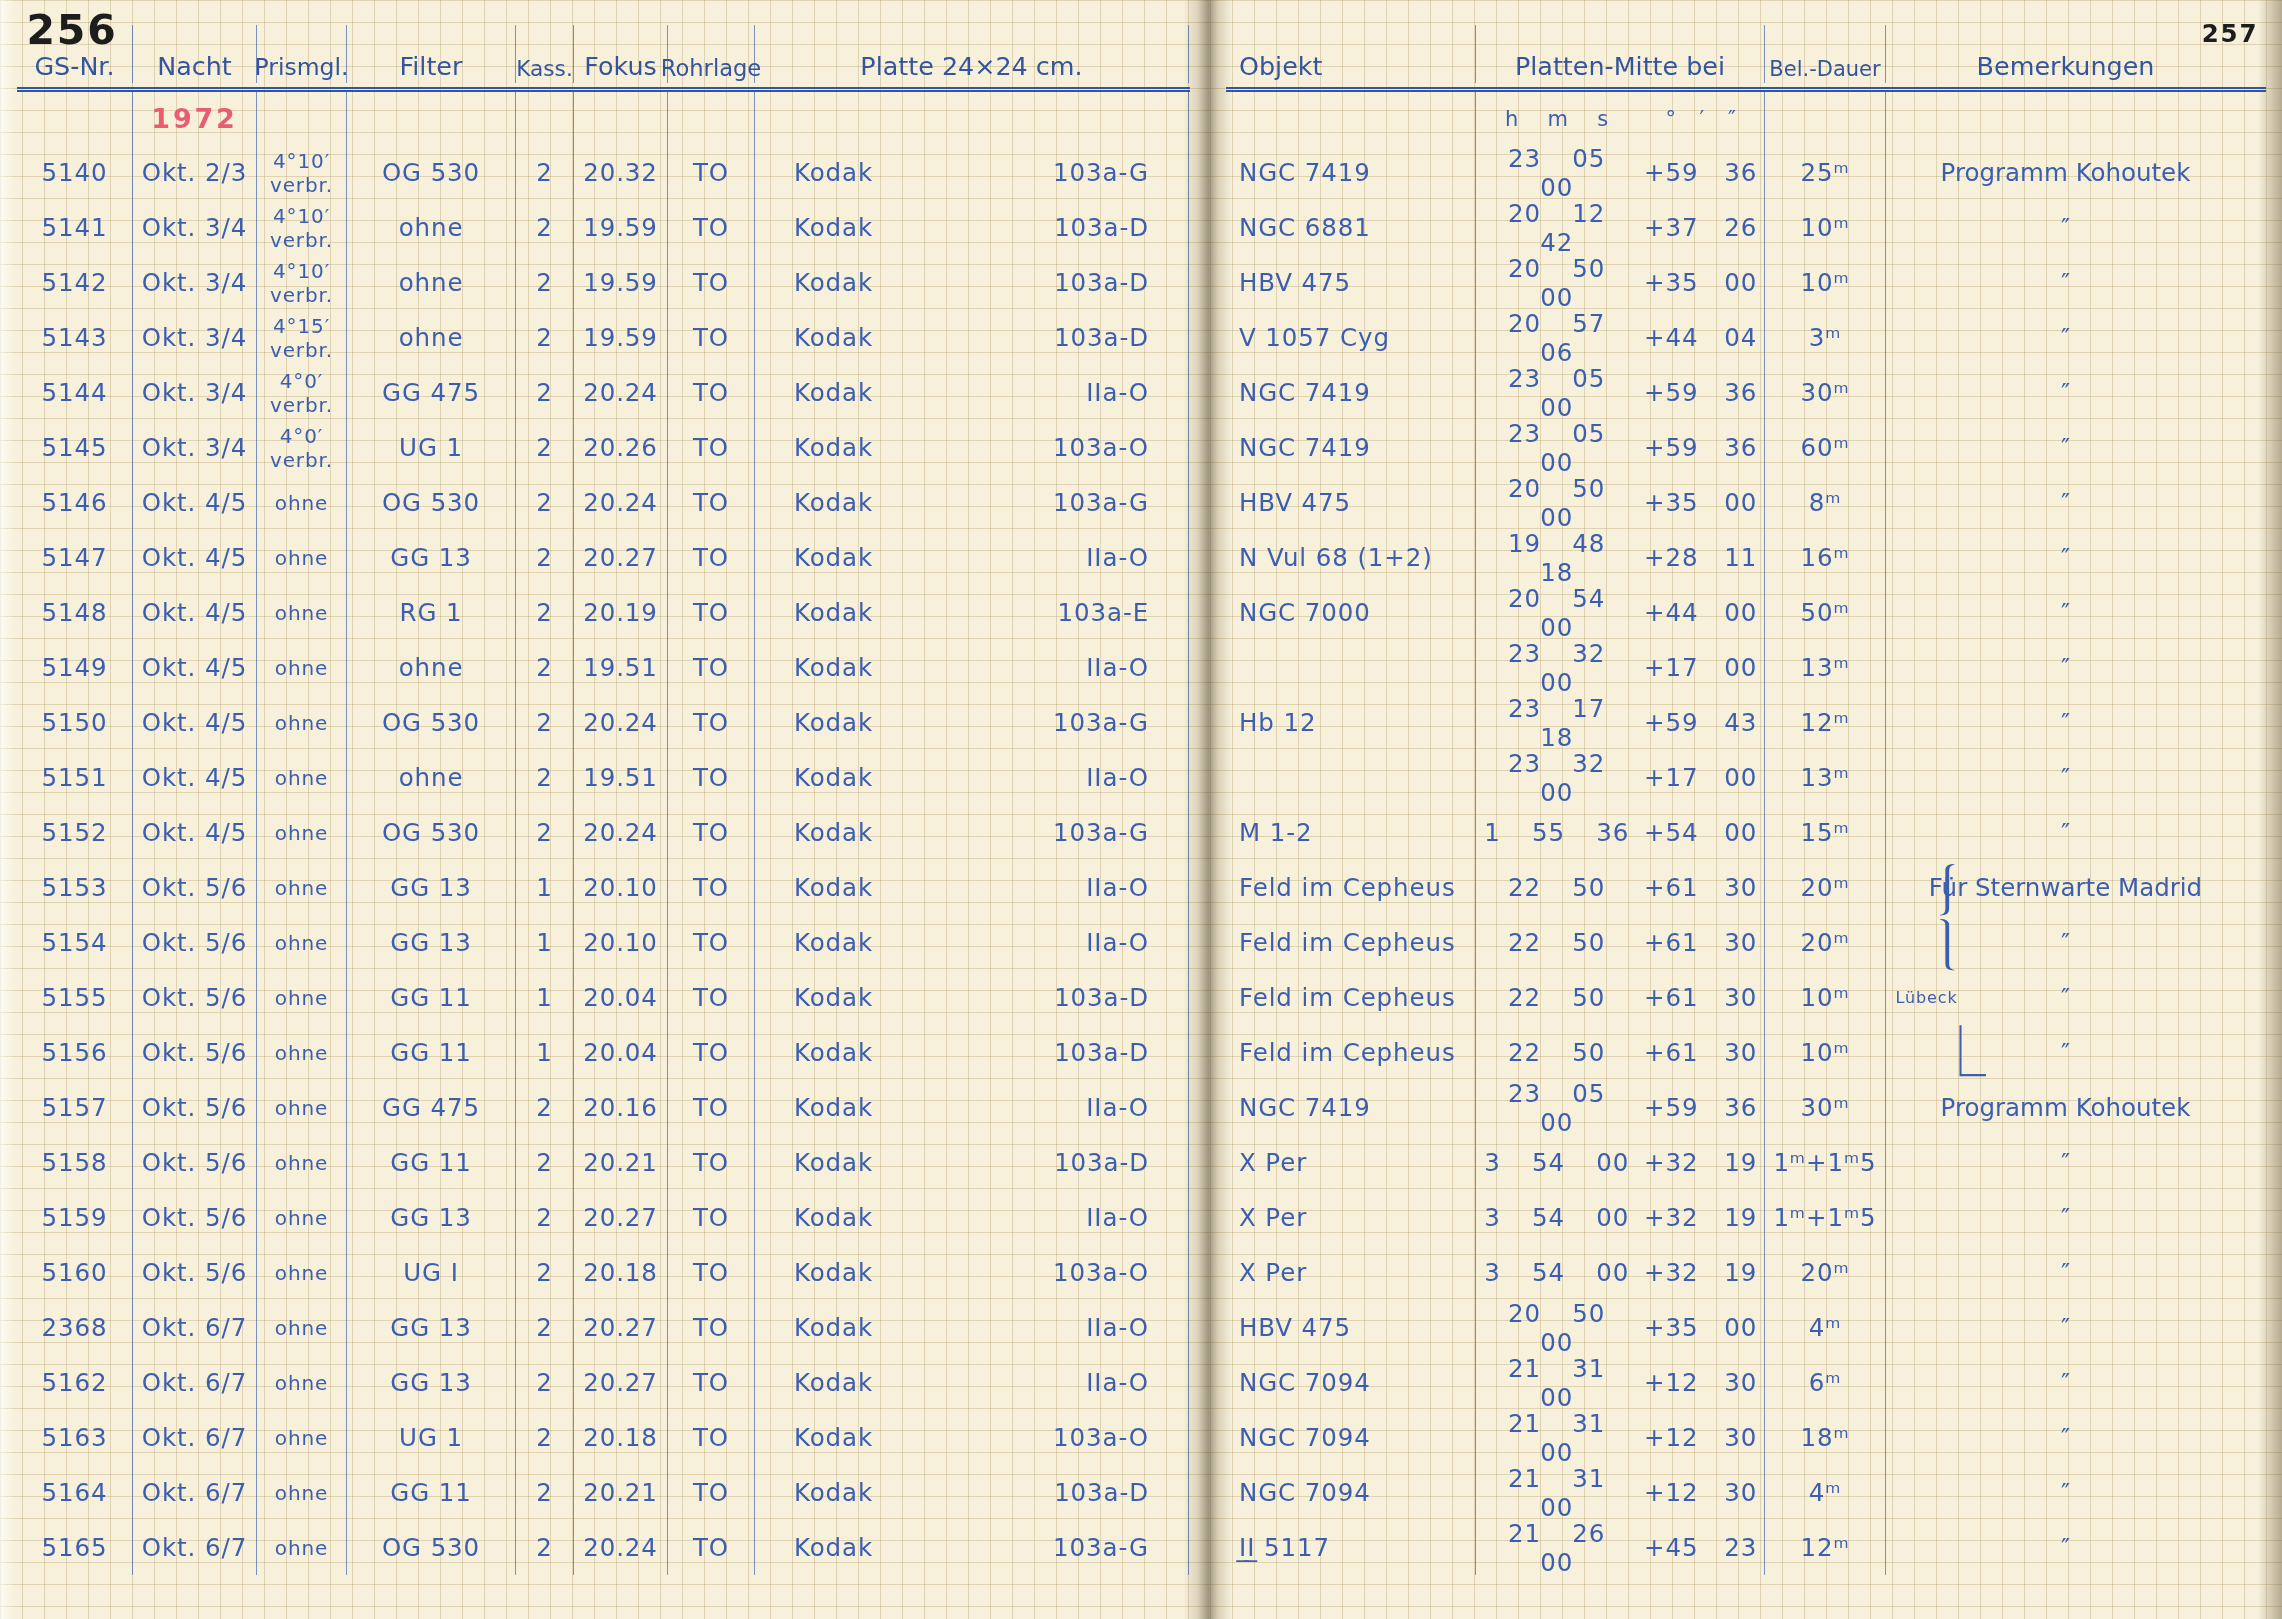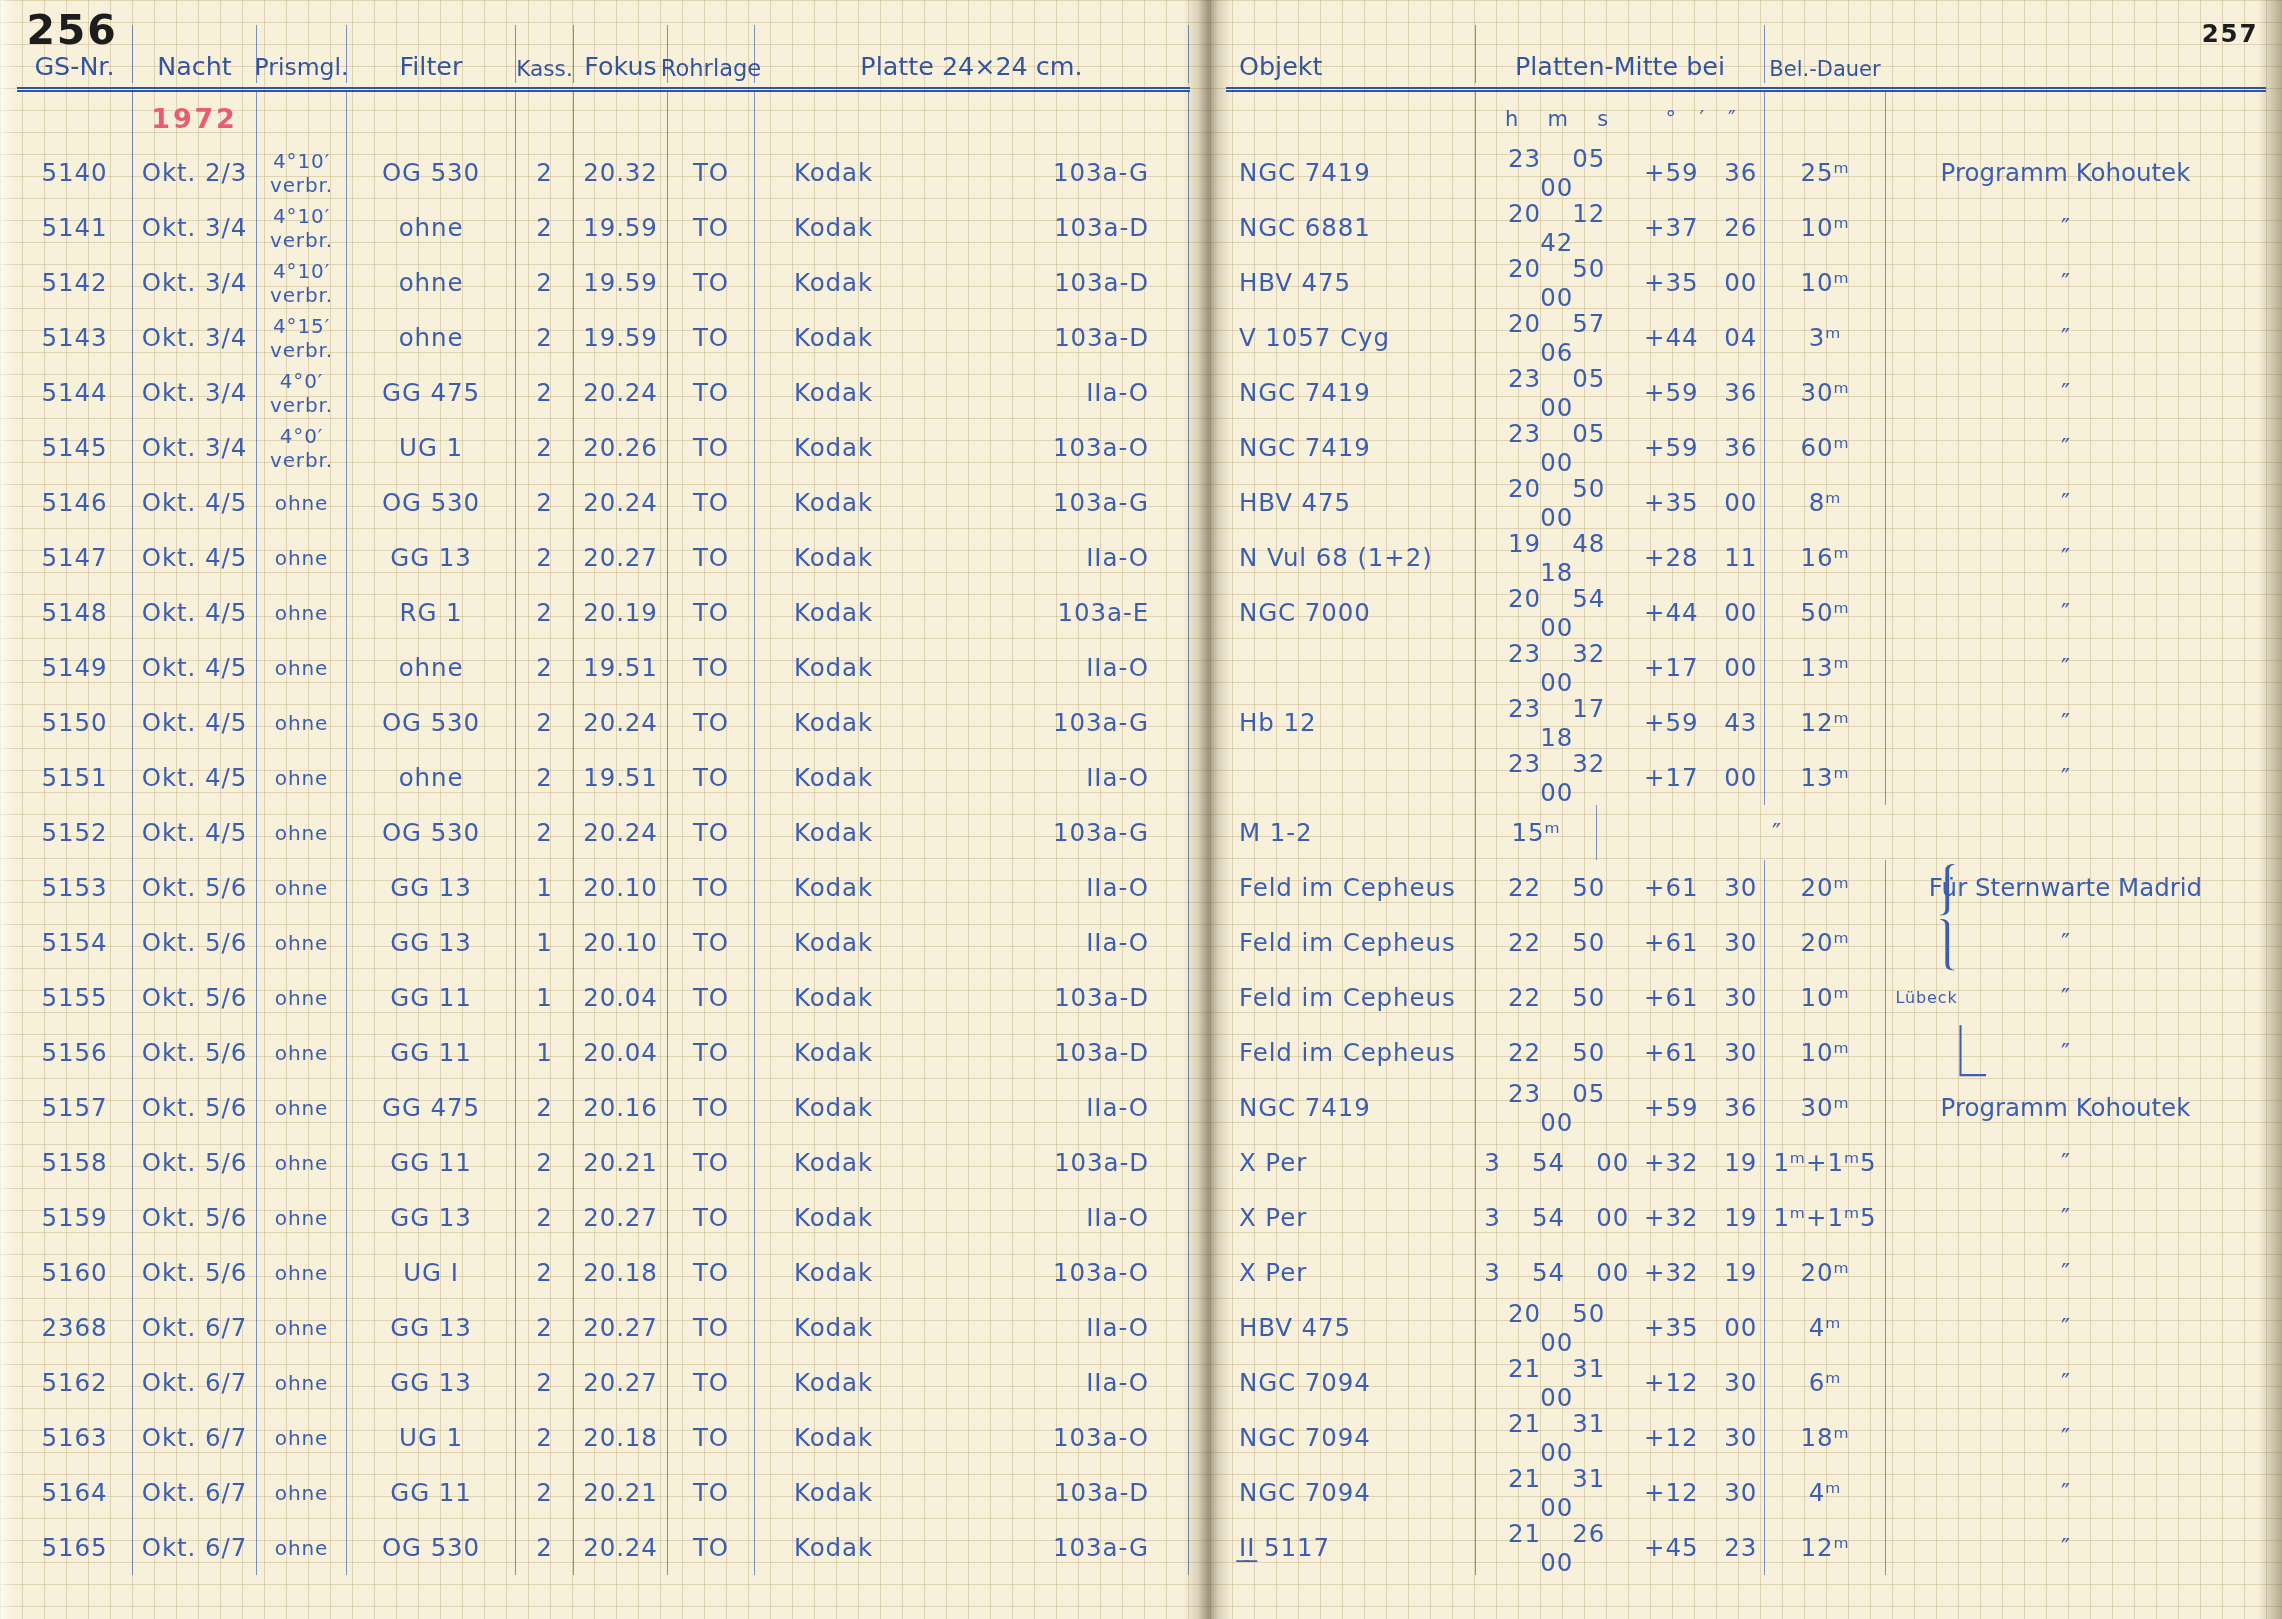--- a/index.html
+++ b/index.html
@@ -555,20 +555,21 @@
     </div>
   </section>
 
   <section class="page right">
     <div class="pn r">257</div>
 
     <div class="hdr">
       <div class="c obj">Objekt</div>
       <div class="c mitte vl">Platten-Mitte bei</div>
       <div class="c bel vl">Bel.-Dauer</div>
+      <div class="c bem vl">Bemerkungen</div>
     </div>
 
     <div class="sub">
       <div class="c obj"></div>
       <div class="c mitte vl">
         <div class="mitte-inner">
           <span class="ra sublab">h m s</span>
           <span class="dec sublab">° ′ ″</span>
         </div>
       </div>
@@ -764,20 +765,26 @@
     <div class="c bel vl">13ᵐ</div>
     <div class="c bem vl">
       <span class="brace"></span>
       <span class="note"></span>
       <span class="ditto">″</span>
     </div>
   </div>
 
   <div class="r hw">
     <div class="c obj">M 1-2</div>
+    <div class="c mitte vl">
+      <div class="mitte-inner">
+        <span class="ra">1 55 36</span>
+        <span class="dec">+54 00</span>
+      </div>
+    </div>
     <div class="c bel vl">15ᵐ</div>
     <div class="c bem vl">
       <span class="brace"></span>
       <span class="note"></span>
       <span class="ditto">″</span>
     </div>
   </div>
 
   <div class="r hw">
     <div class="c obj">Feld im Cepheus</div>

